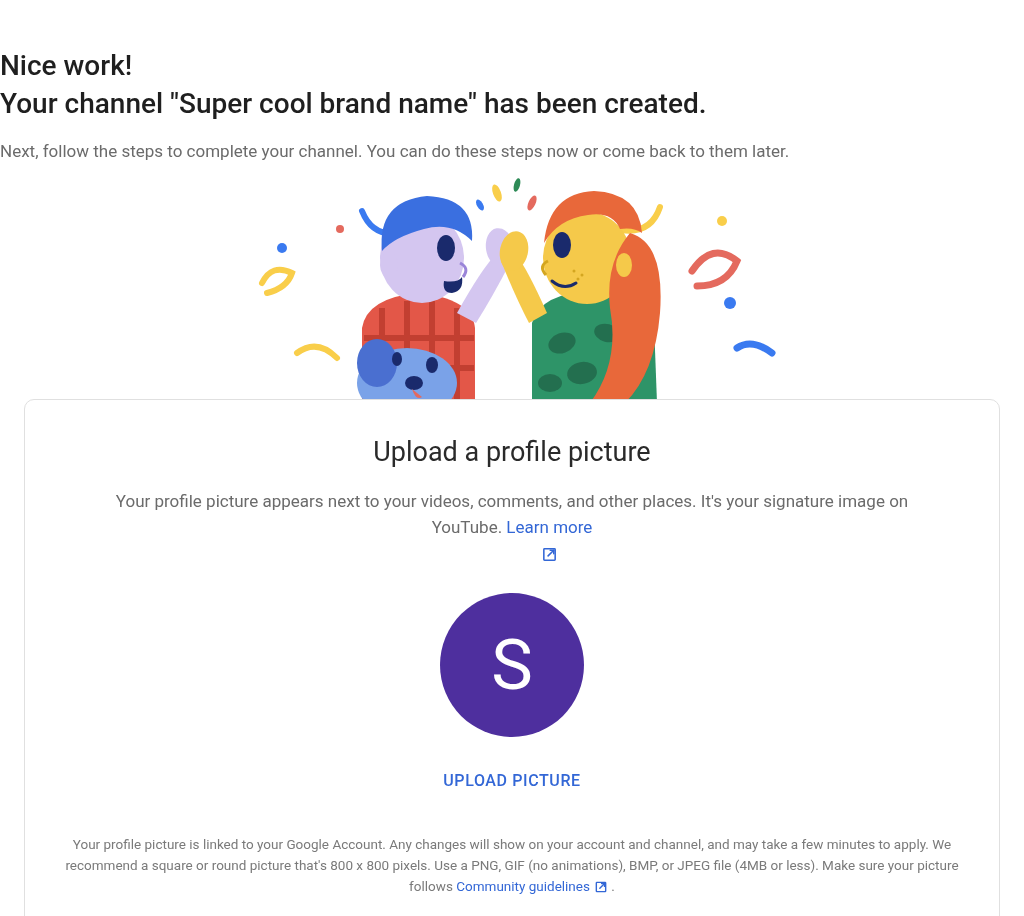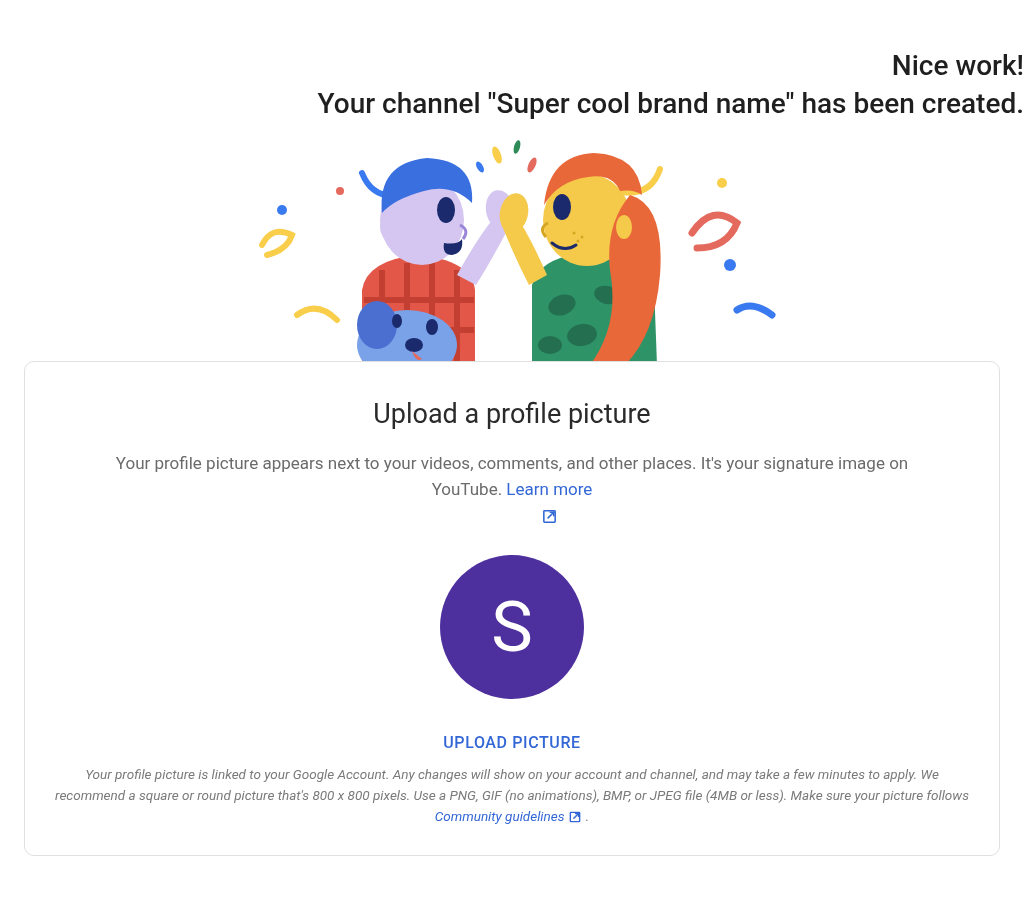--- a/index.html
+++ b/index.html
@@ -12,21 +12,21 @@
       background: #fff;
       width: 1024px;
       height: 916px;
       overflow: hidden;
     }
     .container {
       width: 100%;
       padding: 0;
     }
     .header-section {
-      text-align: right;
+      text-align: left;
       padding-top: 48px;
     }
     .heading-1 {
       font-size: 28px;
       font-weight: 500;
       color: #1f1f1f;
       line-height: 1.3;
     }
     .heading-2 {
       font-size: 28px;
@@ -112,28 +112,27 @@
       border: none;
       color: #3367d6;
       font-size: 16px;
       font-weight: 500;
       letter-spacing: 0.6px;
       cursor: pointer;
       font-family: inherit;
       text-align: right;
     }
     .fineprint {
-      margin-top: 12px;
+      margin-top: 44px;
       font-size: 13.5px;
       color: #7a7a7a;
       line-height: 1.55;
       max-width: 960px;
       margin-left: auto;
       margin-right: auto;
-      font-style: italic;
     }
     .community-link {
       color: #3367d6;
       cursor: pointer;
       display: inline-flex;
       gap: 4px;
       font-size: 13.5px;
     }
     .community-link .ext-icon svg {
       width: 14px;
@@ -141,20 +140,21 @@
     }
   </style>
 </head>
 <body>
 
 <div class="container">
 
   <div class="header-section">
     <div class="heading-1">Nice work!</div>
     <div class="heading-2">Your channel "Super cool brand name" has been created.</div>
+    <div class="subtitle">Next, follow the steps to complete your channel. You can do these steps now or come back to them later.</div>
   </div>
 
   <div class="illustration-wrap">
     <svg width="560" height="230" viewBox="0 0 560 230">
 
       <path d="M30 110 q10 -20 30 -10 q-5 15 -25 20" fill="none" stroke="#f9ce4a" stroke-width="6" stroke-linecap="round"></path>
       <path d="M65 180 q20 -15 40 5" fill="none" stroke="#f9ce4a" stroke-width="6" stroke-linecap="round"></path>
       <circle cx="50" cy="75" r="5" fill="#3a7af0"></circle>
       <circle cx="108" cy="56" r="4" fill="#e46a5e"></circle>
       <path d="M130 38 q12 30 45 20" fill="none" stroke="#3a7af0" stroke-width="6" stroke-linecap="round"></path>

